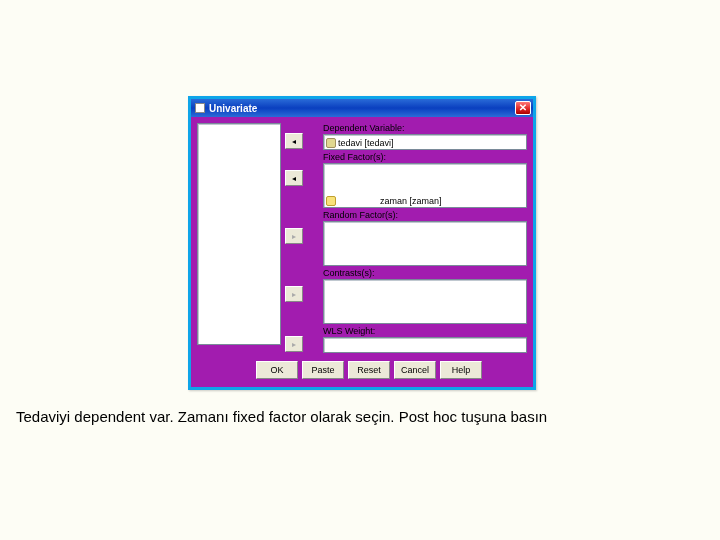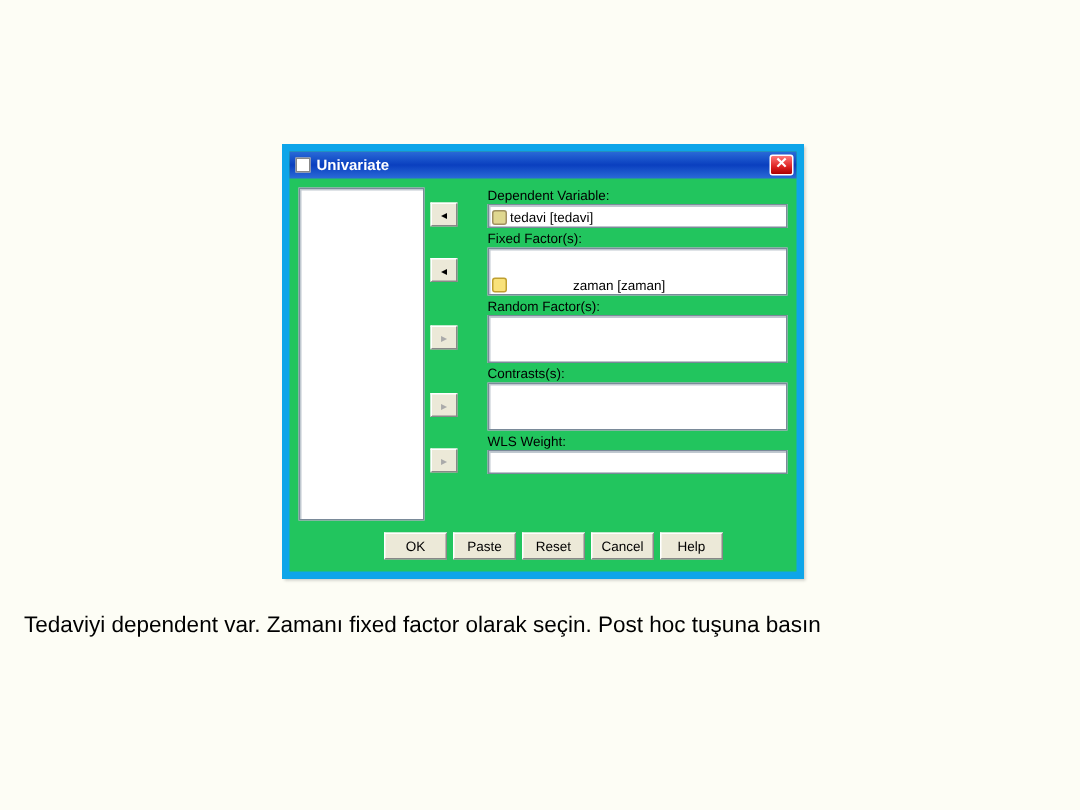--- a/index.html
+++ b/index.html
@@ -9,22 +9,22 @@
     font-size: 9.5px;
     width: 720px;
     height: 540px;
     position: relative;
   }
   .window {
     position: absolute;
     left: 188px;
     top: 96px;
     width: 348px;
-    background: #22c55e;
-    border: 5px solid #0ea5e9;
+    background: #a21caf;
+    border: 3px solid #0ea5e9;
     box-shadow: 1px 1px 2px rgba(0,0,0,0.2);
   }
   .titlebar {
     height: 18px;
     background: linear-gradient(to bottom, #2a6bd8 0%, #0a3fbf 50%, #2a6bd8 100%);
     display: flex;
     align-items: center;
     padding: 0 2px 0 4px;
     color: #fff;
     font-weight: bold;
@@ -97,21 +97,21 @@
     box-shadow: inset 1px 1px 0 #c0c8d0;
     width: 100%;
     font-size: 9px;
     padding: 1px 2px;
     overflow: hidden;
     display: flex;
     align-items: flex-end;
     gap: 2px;
   }
   .slot.h1 { height: 16px; }
-  .slot.h2 { height: 32px; gap: 44px; }
+  .slot.h2 { height: 45px; gap: 44px; }
   .var-icon {
     width: 10px; height: 10px;
     background: #f9e27a;
     border: 1px solid #c0a030;
     border-radius: 2px;
     flex-shrink: 0;
     position: relative;
   }
   .var-icon.ruler {
     background: #e0d890;

